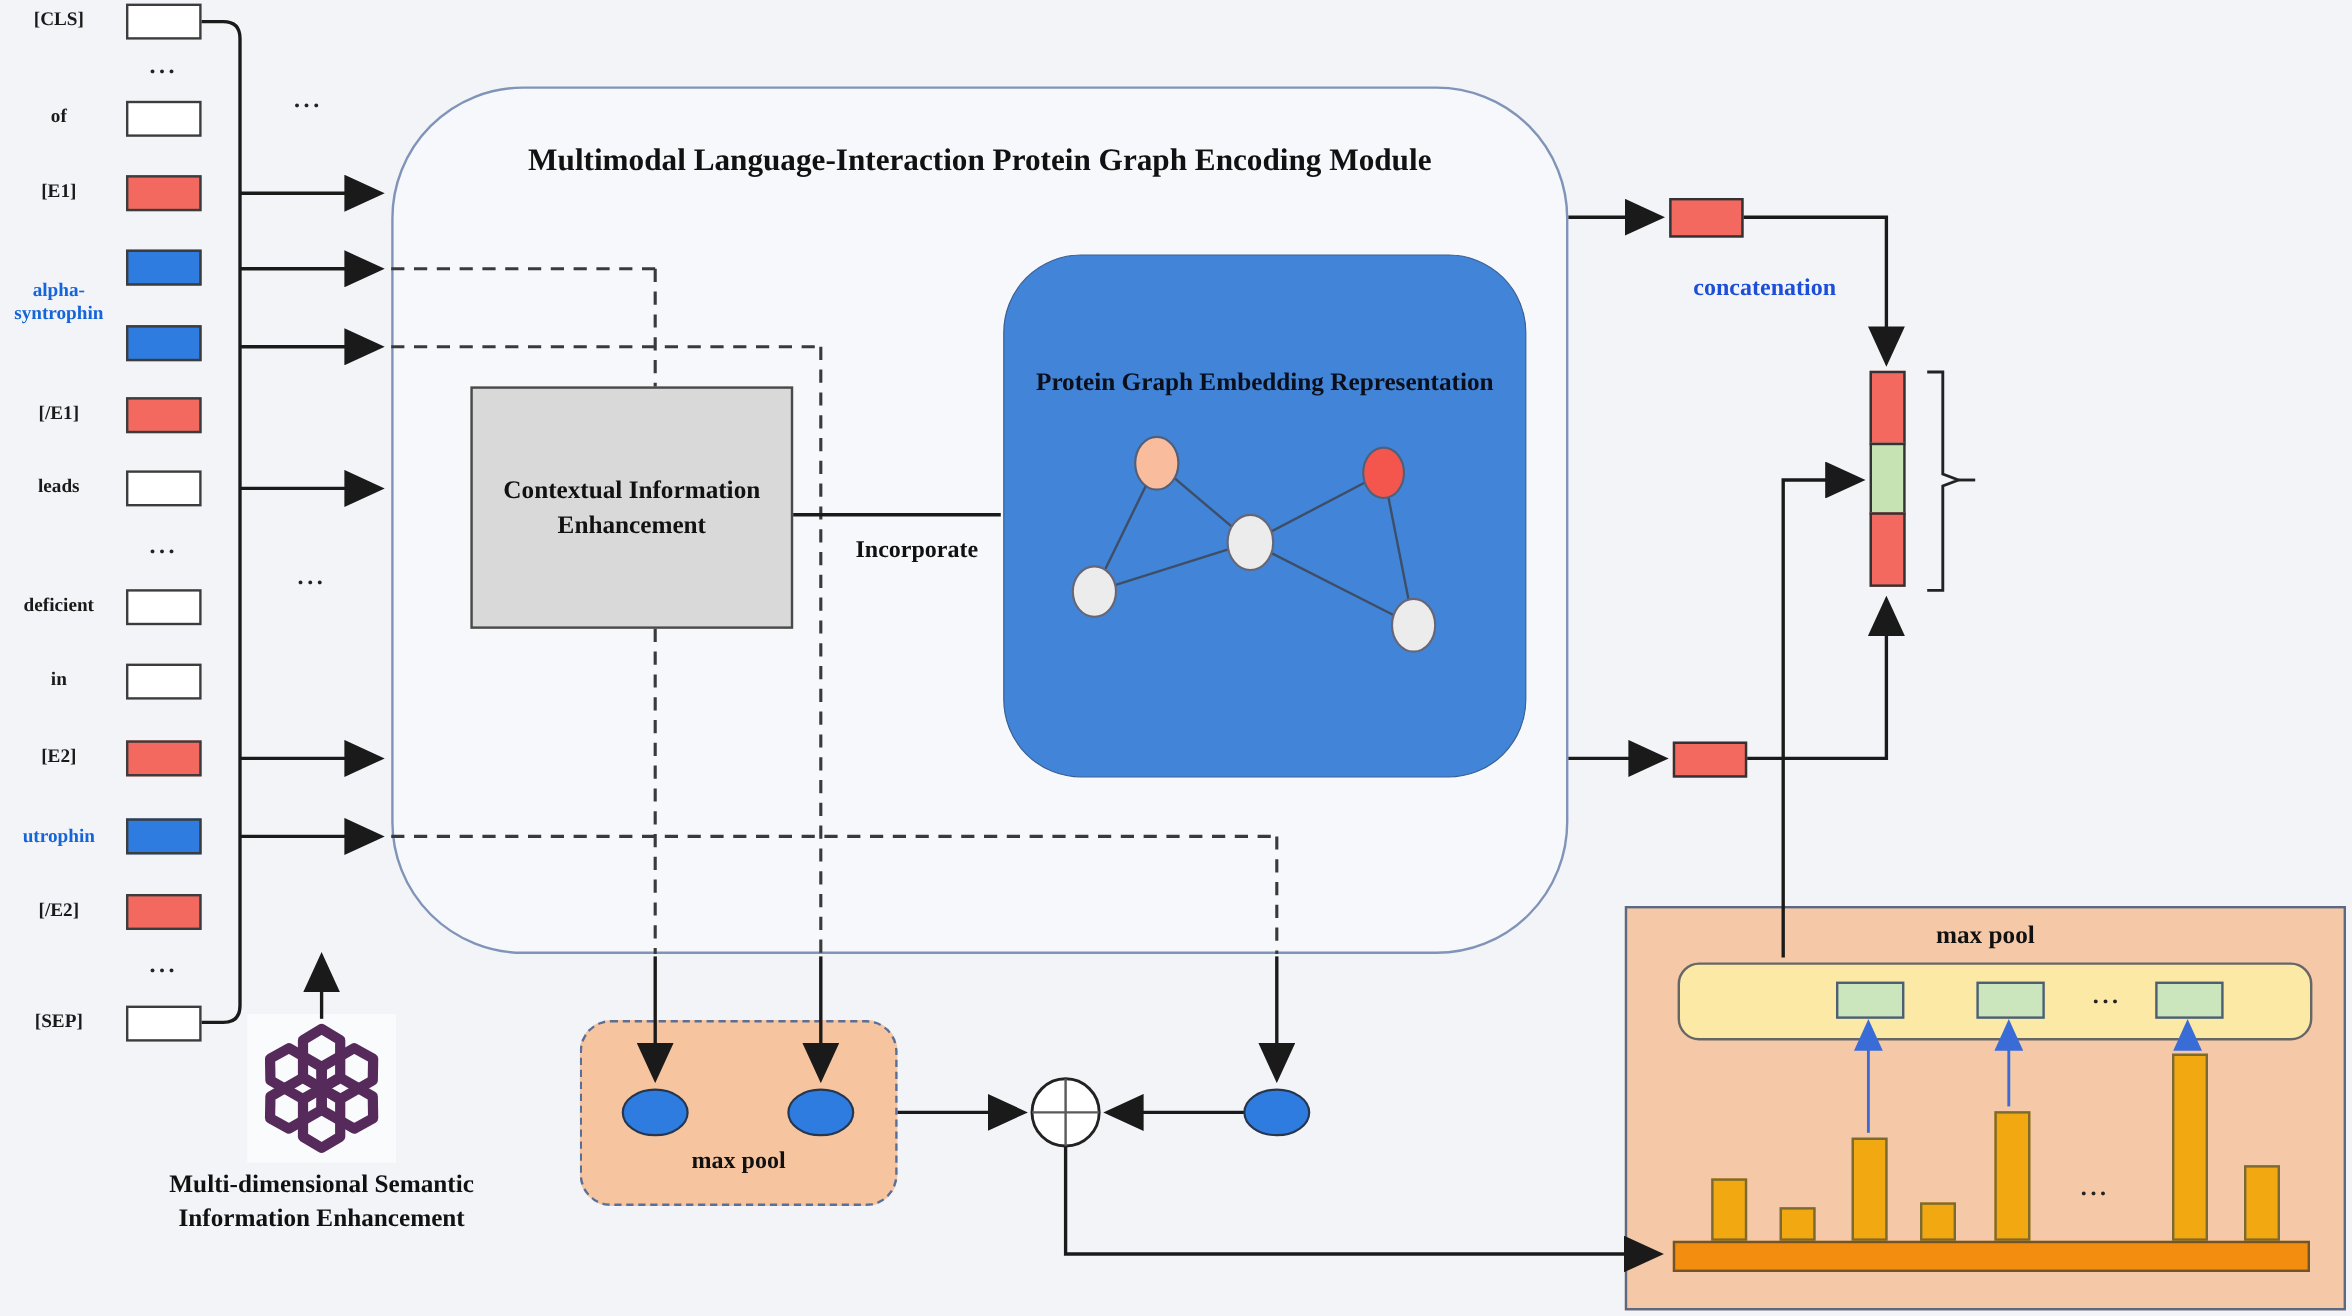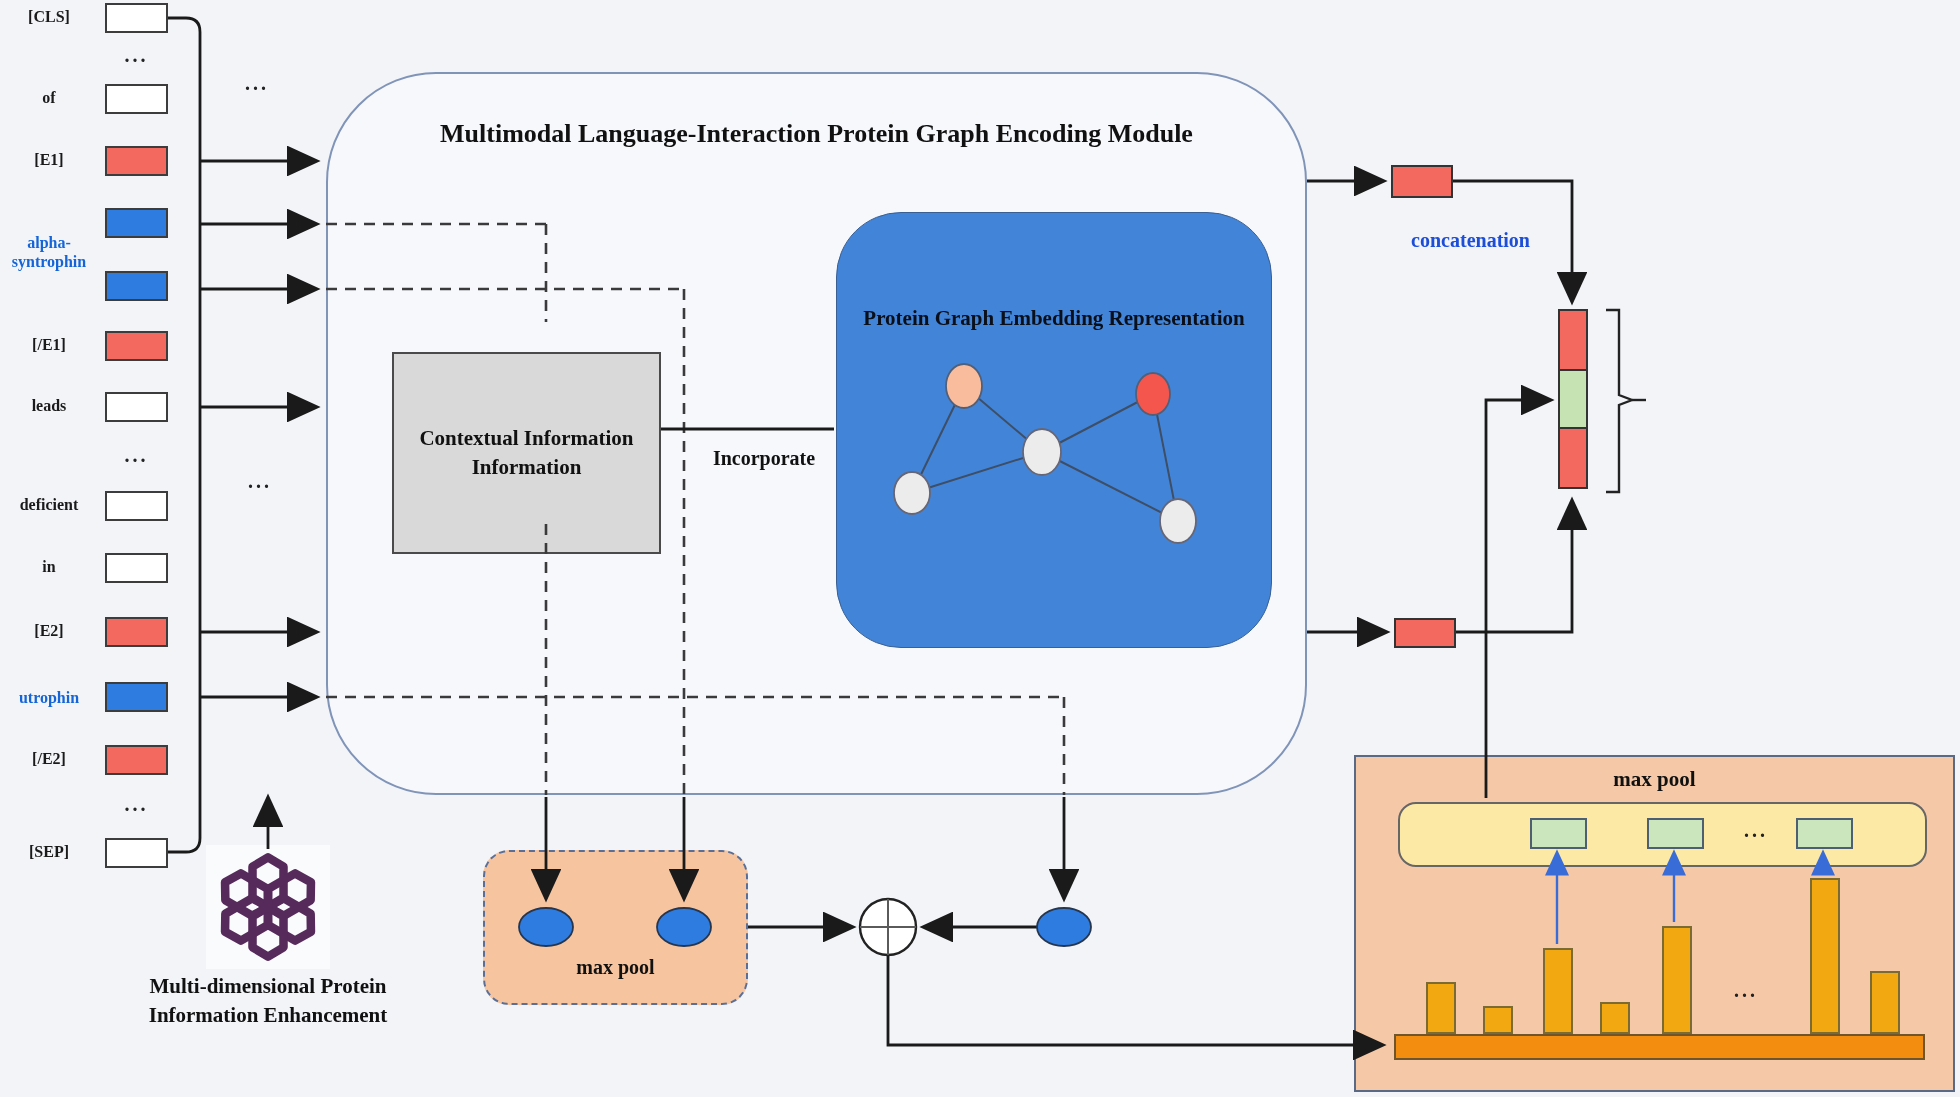--- a/index.html
+++ b/index.html
@@ -19,21 +19,21 @@
   .dots{position:absolute;font-weight:bold;font-size:20px;color:#222;
         letter-spacing:3px;text-align:center;}
   
   .module{position:absolute;left:326px;top:72px;width:981px;height:723px;
           border:2px solid #8094b8;border-radius:110px;background:#f7f8fc;box-sizing:border-box;}
   .module-title{position:absolute;left:326px;top:119px;width:981px;text-align:center;
                 font-weight:bold;font-size:26px;color:#111;}
   .gray-box{position:absolute;left:392px;top:322px;width:269px;height:202px;
             background:#d9d9d9;border:2px solid #4a4a4a;box-sizing:border-box;
             display:flex;flex-direction:column;align-items:center;justify-content:center;
-            font-weight:bold;font-size:21px;color:#111;line-height:1.4;text-align:center;margin-top:30px;}
+            font-weight:bold;font-size:21px;color:#111;line-height:1.4;text-align:center;}
   .incorporate{position:absolute;left:674px;top:447px;width:180px;text-align:center;
                font-weight:bold;font-size:20px;color:#111;}
   .blue-box{position:absolute;left:836px;top:212px;width:436px;height:436px;
             background:#4285d8;border:1.5px solid #3a5f93;border-radius:65px;box-sizing:border-box;}
   .blue-box-title{position:absolute;left:836px;top:306px;width:436px;text-align:center;
                   font-weight:bold;font-size:21px;color:#0a0f1a;}
   
   .small-red{position:absolute;background:#f4695f;border:2px solid #333;box-sizing:border-box;}
   .concat-label{position:absolute;left:1330px;top:229px;width:200px;text-align:right;
                 font-weight:bold;font-size:20px;color:#1d4ed8;}
@@ -108,21 +108,21 @@
   <div class="dots" style="left:105px;top:444px;width:63px">...</div>
   <div class="dots" style="left:105px;top:793px;width:63px">...</div>
   <div class="dots" style="left:235px;top:72px;width:44px">...</div>
   <div class="dots" style="left:238px;top:470px;width:44px">...</div>
 
   <div class="module"></div>
   <div class="module-title">Multimodal Language-Interaction Protein Graph Encoding Module</div>
 
   <div class="gray-box">
     <div>Contextual Information</div>
-    <div>Information</div>
+    <div>Enhancement</div>
   </div>
   <div class="incorporate">Incorporate</div>
 
   <div class="blue-box"></div>
   <div class="blue-box-title">Protein Graph Embedding Representation</div>
 
   <div class="small-red" style="left:1391px;top:165px;width:62px;height:33px"></div>
   <div class="concat-label">concatenation</div>
   <div class="small-red" style="left:1394px;top:618px;width:62px;height:30px"></div>
 
@@ -162,21 +162,21 @@
         <path d="M 0 -32 L 10 -26 L 10 -6 L 0 0 L -10 -6 L -10 -26 Z"></path>
         <path d="M 0 -32 L 10 -26 L 10 -6 L 0 0 L -10 -6 L -10 -26 Z" transform="rotate(60)"></path>
         <path d="M 0 -32 L 10 -26 L 10 -6 L 0 0 L -10 -6 L -10 -26 Z" transform="rotate(120)"></path>
         <path d="M 0 -32 L 10 -26 L 10 -6 L 0 0 L -10 -6 L -10 -26 Z" transform="rotate(180)"></path>
         <path d="M 0 -32 L 10 -26 L 10 -6 L 0 0 L -10 -6 L -10 -26 Z" transform="rotate(240)"></path>
         <path d="M 0 -32 L 10 -26 L 10 -6 L 0 0 L -10 -6 L -10 -26 Z" transform="rotate(300)"></path>
       </g>
     </svg>
   </div>
   <div class="caption">
-    <div>Multi-dimensional Protein</div>
+    <div>Multi-dimensional Semantic</div>
     <div>Information Enhancement</div>
   </div>
 
   <svg class="overlay">
     <defs>
       <marker id="ah" markerWidth="12" markerHeight="11" refX="10" refY="5.5" orient="auto">
         <path d="M0,0 L12,5.5 L0,11 Z" fill="#1a1a1a"></path>
       </marker>
       <marker id="ahb" markerWidth="11" markerHeight="10" refX="9" refY="5" orient="auto">
         <path d="M0,0 L11,5 L0,10 Z" fill="#3a6cd8"></path>

